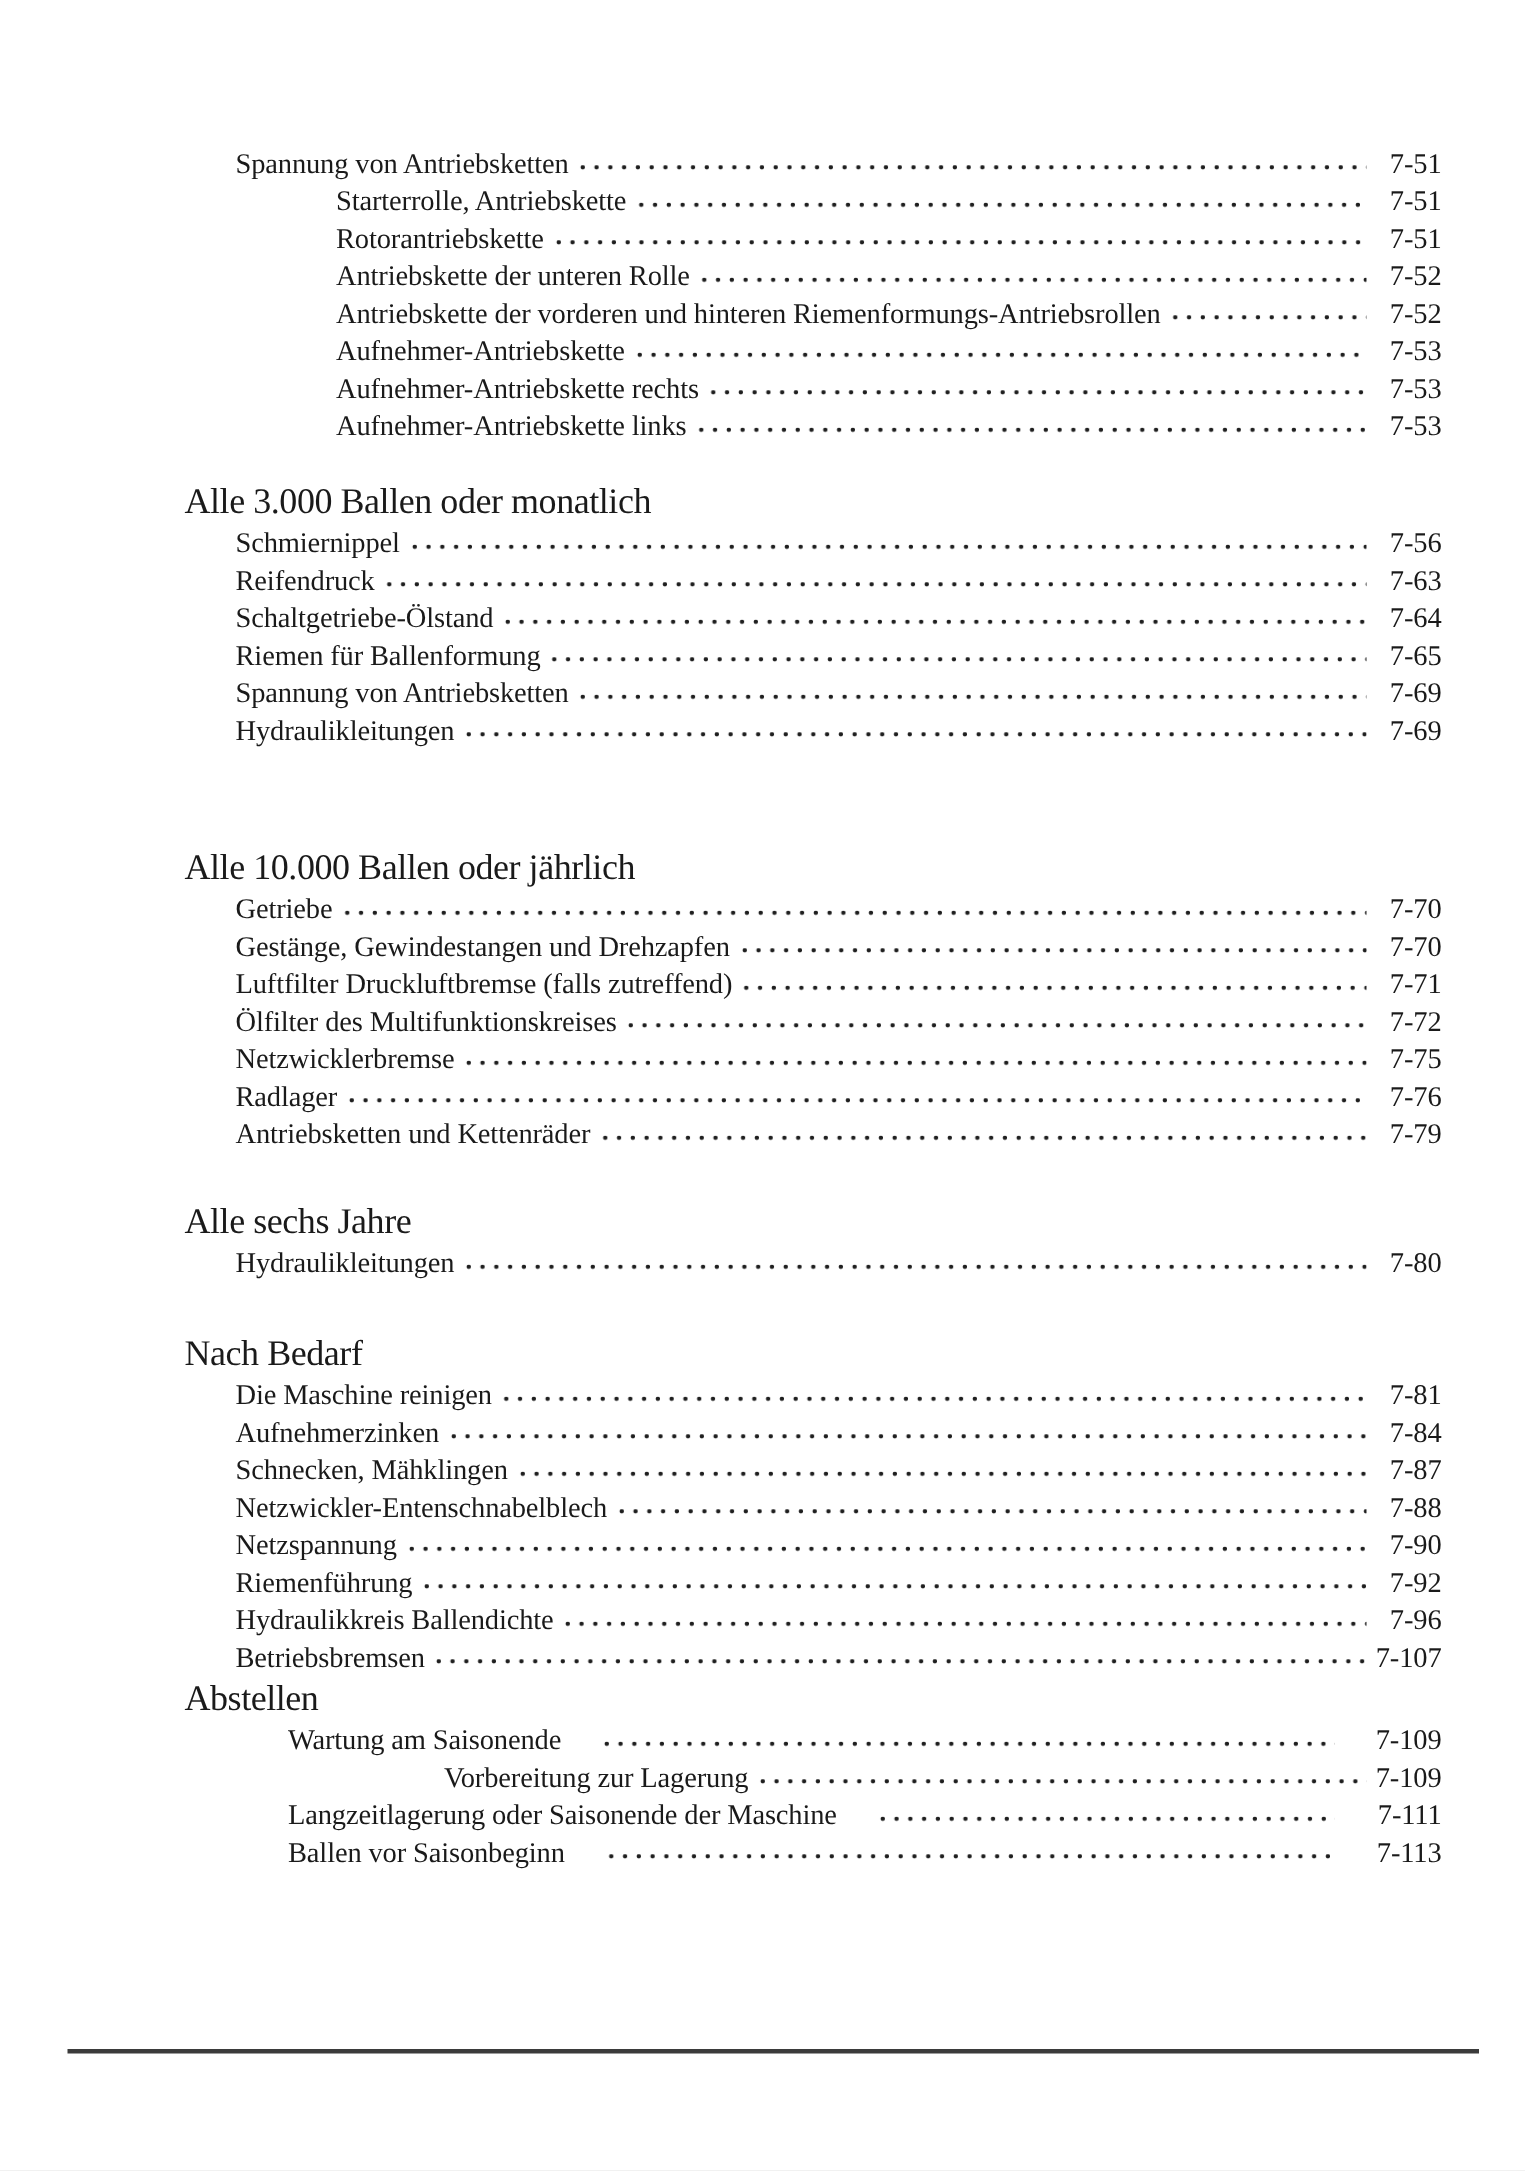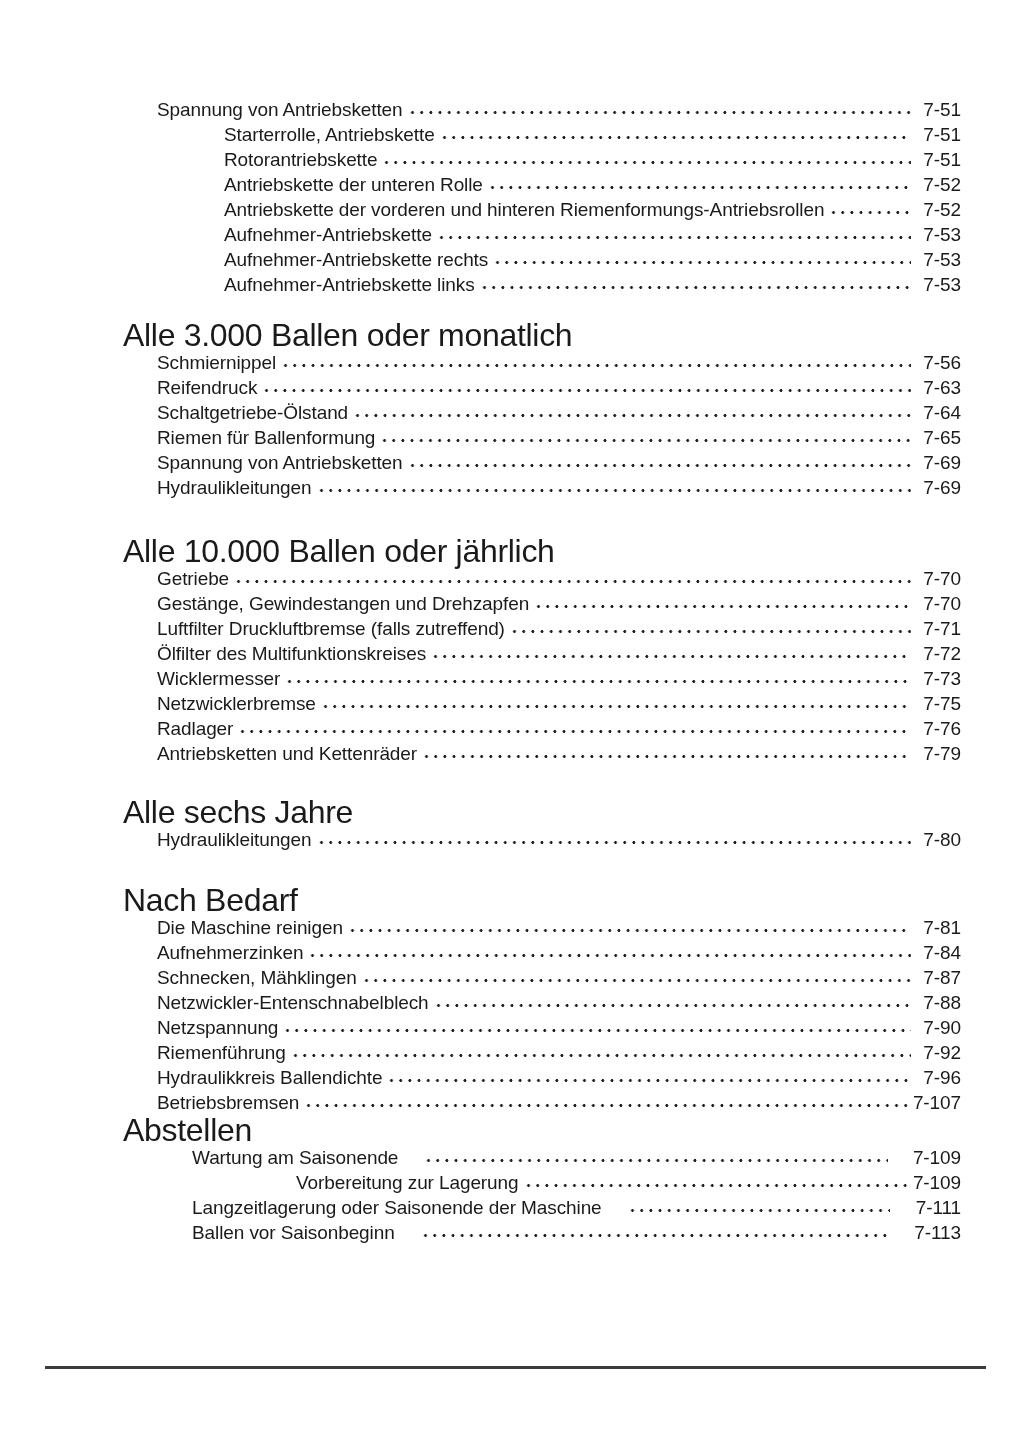--- a/index.html
+++ b/index.html
@@ -16,23 +16,23 @@
     font-family: "Liberation Sans", "DejaVu Sans", sans-serif;
     color: #1a1a1a;
     overflow: hidden;
   }
   .toc {
     position: absolute;
     left: 123px;
     top: 97px;
     width: 838px;
   }
-  .toc-section { margin-top: 0; }
+  .toc-section { margin-top: 0; font-family: Liberation Serif, serif; }
   .toc-heading {
-    font-size: 32px;
+    font-size: 24px;
     line-height: 30px;
     letter-spacing: -0.3px;
     white-space: nowrap;
   }
   .toc-row {
     display: flex;
     align-items: baseline;
     font-size: 19px;
     line-height: 25px;
     letter-spacing: -0.1px;
@@ -53,21 +53,21 @@
     text-align: right;
     white-space: nowrap;
   }
   
   .ind-a { padding-left: 34px; }   
   .ind-b { padding-left: 69px; gap: 21px; }   
   .ind-c { padding-left: 101px; }  
   .ind-d { padding-left: 173px; }  
   
   .sec-1 { margin-top: 23px; }
-  .sec-2 { margin-top: 36px; }
+  .sec-2 { margin-top: 64px; }
   .sec-3 { margin-top: 31px; }
   .sec-4 { margin-top: 33px; }
   .sec-5 { margin-top: 0px; }
   .footer-rule {
     position: absolute;
     left: 45px;
     top: 1366px;
     width: 941px;
     height: 3px;
     background: #3b3b3b;
@@ -169,25 +169,20 @@
           <span class="toc-label">Luftfilter Druckluftbremse (falls zutreffend)</span>
           <span class="toc-dots"></span>
           <span class="toc-page">7-71</span>
         </div>
         <div class="toc-row ind-a">
           <span class="toc-label">Ölfilter des Multifunktionskreises</span>
           <span class="toc-dots"></span>
           <span class="toc-page">7-72</span>
         </div>
         <div class="toc-row ind-a">
-          <span class="toc-label">Wicklermesser</span>
-          <span class="toc-dots"></span>
-          <span class="toc-page">7-73</span>
-        </div>
-        <div class="toc-row ind-a">
           <span class="toc-label">Netzwicklerbremse</span>
           <span class="toc-dots"></span>
           <span class="toc-page">7-75</span>
         </div>
         <div class="toc-row ind-a">
           <span class="toc-label">Radlager</span>
           <span class="toc-dots"></span>
           <span class="toc-page">7-76</span>
         </div>
         <div class="toc-row ind-a">

